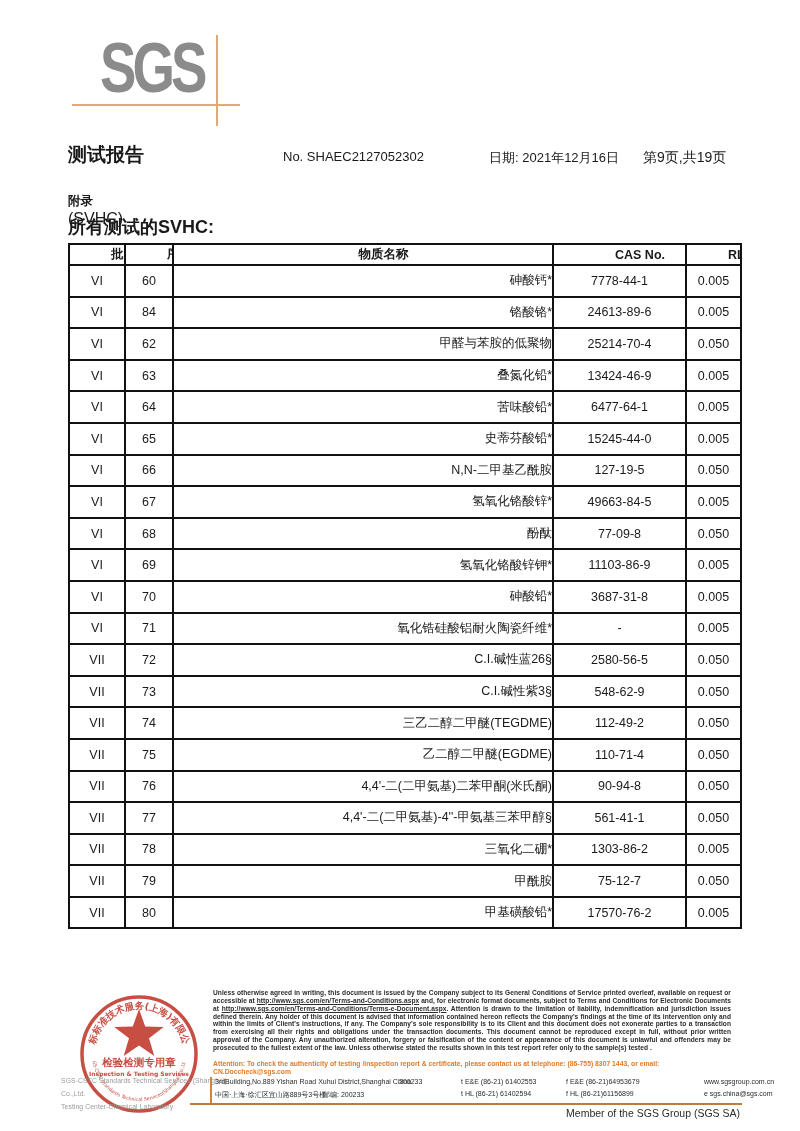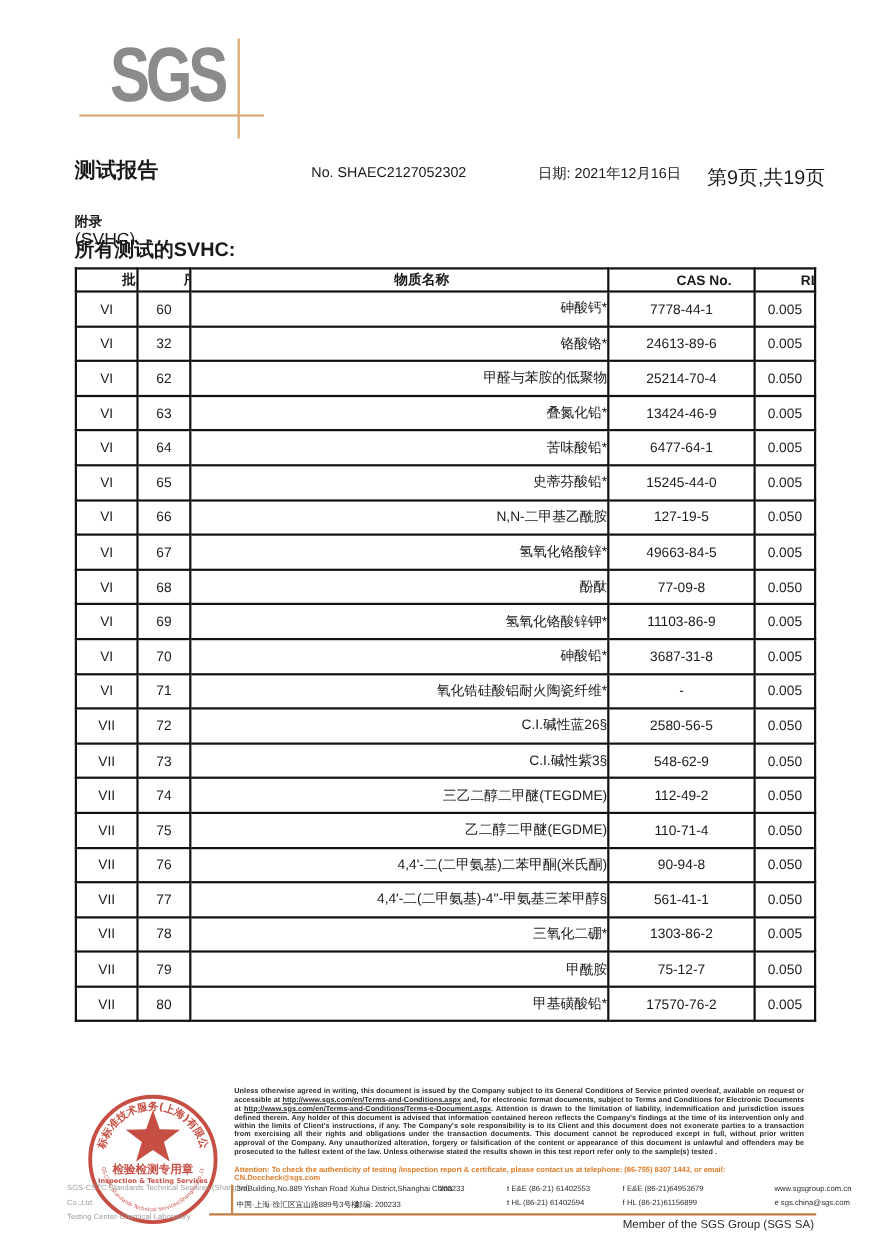--- a/index.html
+++ b/index.html
@@ -25,21 +25,21 @@
     line-height: 1;
     transform: scale(0.78, 1);
     transform-origin: left top;
   }
   .cross-h { position: absolute; left: 72px; top: 104px; width: 168px; height: 2px; background: #ddaa74; }
   .cross-v { position: absolute; left: 216px; top: 35px; width: 2px; height: 91px; background: #ddaa74; }
   .report-title { position: absolute; left: 68px; top: 142px; font-size: 19px; font-weight: bold; }
   .report-subtitle { position: absolute; left: 68px; top: 168px; font-size: 16px; font-weight: normal; margin-top: 42px; }
   .report-no { position: absolute; left: 283px; top: 149px; font-size: 13px; }
   .report-date { position: absolute; left: 489px; top: 149px; font-size: 13px; }
-  .page-info { position: absolute; left: 643px; top: 149px; font-size: 18px; text-align: right; }
+  .page-info { position: absolute; left: 643px; top: 149px; font-size: 14px; text-align: right; }
   .appendix { position: absolute; left: 68px; top: 193px; font-size: 12.5px; font-weight: bold; }
   .list-label { position: absolute; left: 68px; top: 215px; font-size: 18px; font-weight: bold; }
   
   table.svhc {
     position: absolute;
     left: 68px;
     top: 243px;
     width: 672px;
     border-collapse: collapse;
     table-layout: fixed;
@@ -135,21 +135,21 @@
     <tbody id="svhc-tbody">
         <tr>
           <td class="c0">VI</td>
           <td class="c1">60</td>
           <td class="c2">砷酸钙*</td>
           <td class="c3">7778-44-1</td>
           <td class="c4">0.005</td>
         </tr>
         <tr>
           <td class="c0">VI</td>
-          <td class="c1">32</td>
+          <td class="c1">84</td>
           <td class="c2">铬酸铬*</td>
           <td class="c3">24613-89-6</td>
           <td class="c4">0.005</td>
         </tr>
         <tr>
           <td class="c0">VI</td>
           <td class="c1">62</td>
           <td class="c2">甲醛与苯胺的低聚物</td>
           <td class="c3">25214-70-4</td>
           <td class="c4">0.050</td>

